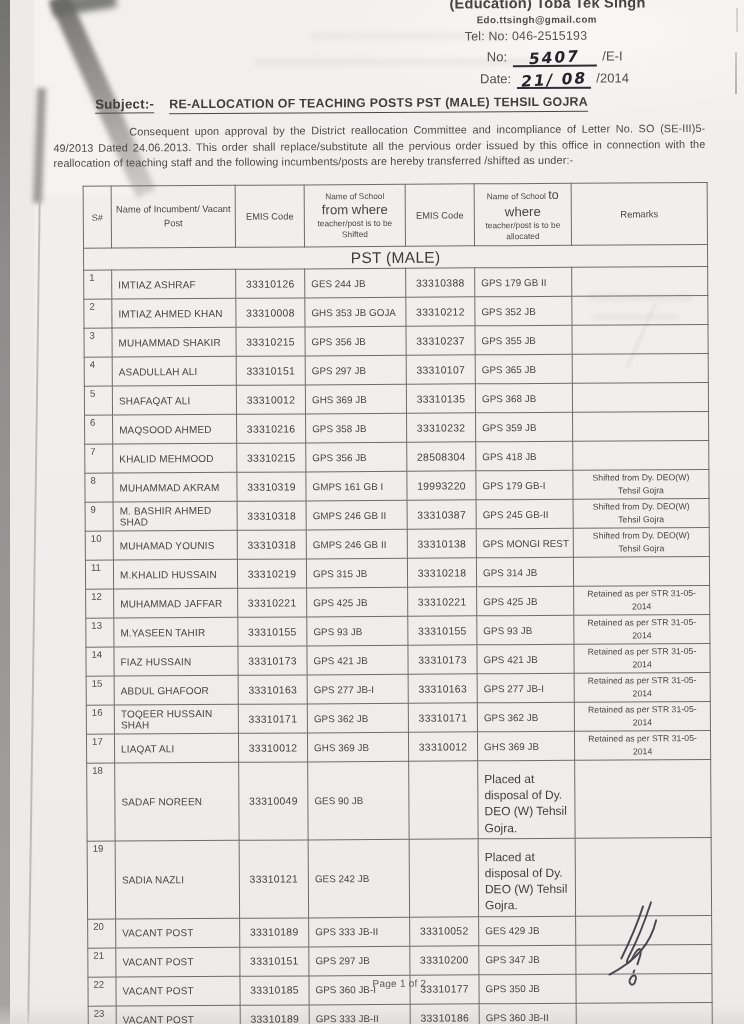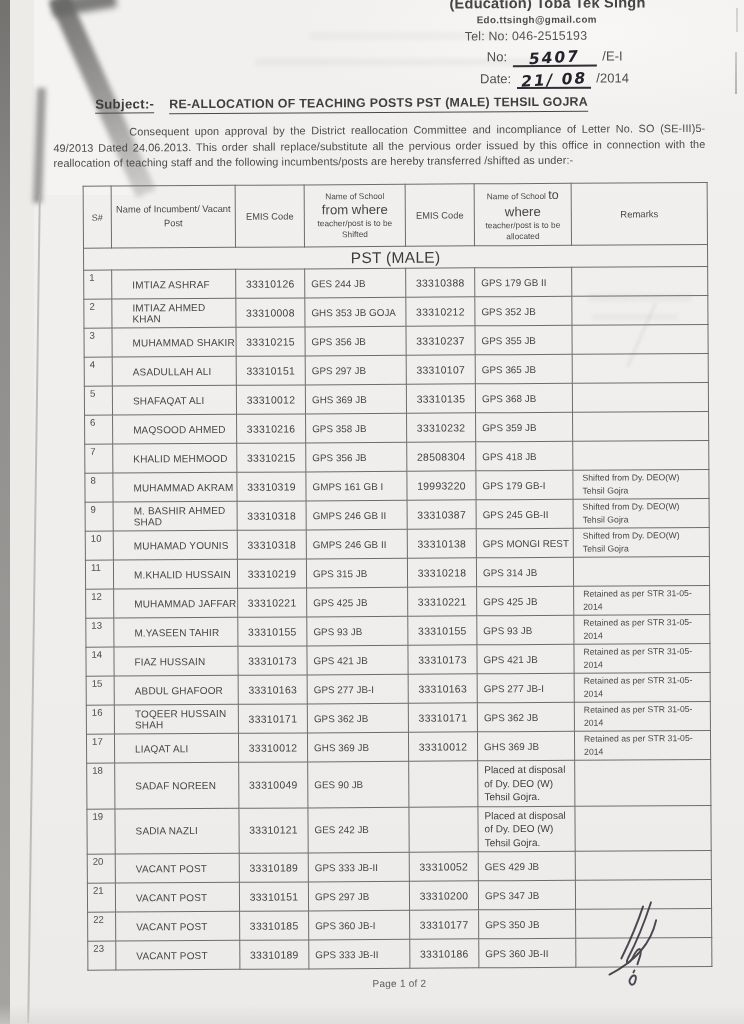--- a/index.html
+++ b/index.html
@@ -65,25 +65,25 @@
   .h-big-inline{font-size:12.5px;color:#454543;}
   .th-sn{font-size:9px;}
   .th-name{font-size:9.3px;line-height:1.4;}
   .th-emis{font-size:9.3px;border-radius:30px;}
   .th-remarks{font-size:9.5px;}
   thead tr{height:62px;}
   .section-row td{height:21px;text-align:center;font-size:15.5px;color:#3d3d3b;letter-spacing:.3px;padding:0;}
   tbody tr.data-row{height:29px;}
   td{padding:0;}
   .td-sn{vertical-align:top;text-align:left;padding:1px 0 0 5px;font-size:9.6px;color:#4a4a48;}
-  .td-name{padding-left:20px;font-size:10px;letter-spacing:.15px;margin-left:8px;}
+  .td-name{padding-left:6px;font-size:10px;letter-spacing:.15px;margin-left:8px;}
   .td-emis{text-align:center;font-size:10.4px;letter-spacing:.3px;color:#424240;}
   .td-school{padding-left:6px;font-size:9.9px;}
-  .td-remarks{font-size:8.7px;text-align:left;padding:1px 9px;line-height:1.45;color:#484846;}
-  .td-note{font-size:10px;line-height:1.35;padding:2px 3px 2px 6px;font-weight:500;color:#3f3f3d;}
+  .td-remarks{font-size:8.7px;text-align:center;padding:1px 9px;line-height:1.45;color:#484846;}
+  .td-note{font-size:12px;line-height:1.35;padding:10px 3px 2px 6px;font-weight:500;color:#3f3f3d;}
   .footer{position:absolute;left:369px;top:978px;font-size:10px;color:#5b5b59;letter-spacing:.25px;}
   .signature{position:absolute;left:596px;top:896px;}
 </style>
 </head>
 <body>
 
 <div class="page">
 
   <div class="art fold-white"></div>
   <div class="art crease"></div>

